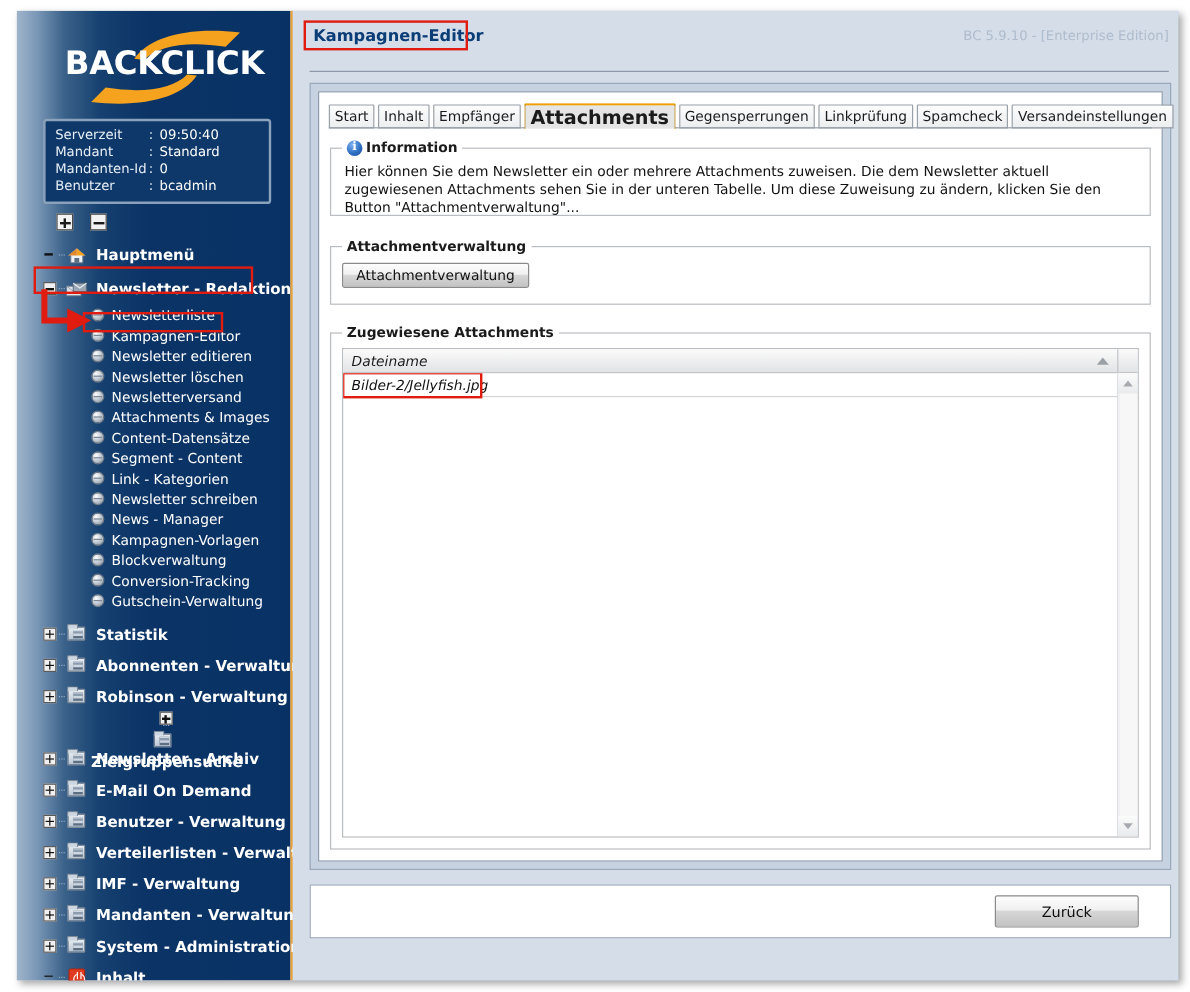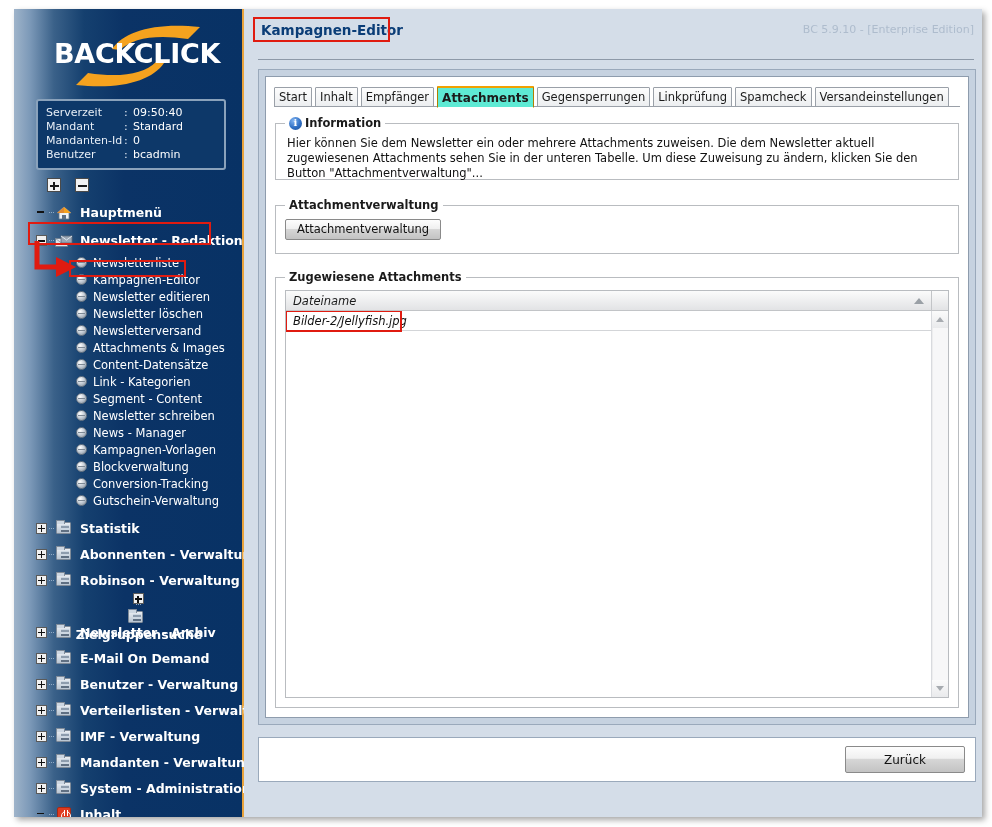--- a/index.html
+++ b/index.html
@@ -272,26 +272,26 @@
     border-bottom: 1px solid #9aa0a8;
     margin-right: 3px;
     padding: 0 4px;
     display: flex; align-items: center;
     font-size: 11.5px;
     color: #1b1b1b;
     border-radius: 1px 1px 0 0;
   }
   .tab.active {
     height: 22px;
-    background: #5eead4;
+    background: #e5e5e5;
     border: 1px solid #b08000;
     border-top: 2px solid #f0a000;
     border-bottom: 1px solid #ffffff;
     font-weight: bold;
-    font-size: 12px;
+    font-size: 16px;
     margin-bottom: -1px;
     z-index: 5;
   }
   .tabline {
     position: absolute;
     left: 8px; right: 8px; top: 29px;
     height: 1px; background: #9aa0a8;
     z-index: 1;
   }
 
@@ -401,21 +401,21 @@
   .tri-dn { width:0;height:0;border-left:4px solid transparent;border-right:4px solid transparent;border-top:5px solid #a7abb0; }
 
   
   .bottombar {
     position: absolute;
     left: 14px; top: 728px;
     width: 718px; height: 45px;
     background: #ffffff;
     border: 1px solid #9aa9bb;
     display: flex; align-items: center; justify-content: flex-end;
-    padding-right: 10px;
+    padding-right: 26px;
   }
   .btn-zurueck {
     width: 120px; height: 27px;
     font-size: 12px;
   }
 </style>
 </head>
 <body>
 
 <div id="app">
@@ -514,25 +514,25 @@
         <div class="sub-row">
           <span class="sub-bullet"></span>
           <span class="sub-label">Attachments &amp; Images</span>
         </div>
         <div class="sub-row">
           <span class="sub-bullet"></span>
           <span class="sub-label">Content-Datensätze</span>
         </div>
         <div class="sub-row">
           <span class="sub-bullet"></span>
+          <span class="sub-label">Segment - Content</span>
+        </div>
+        <div class="sub-row">
+          <span class="sub-bullet"></span>
           <span class="sub-label">Link - Kategorien</span>
-        </div>
-        <div class="sub-row">
-          <span class="sub-bullet"></span>
-          <span class="sub-label">Segment - Content</span>
         </div>
         <div class="sub-row">
           <span class="sub-bullet"></span>
           <span class="sub-label">Newsletter schreiben</span>
         </div>
         <div class="sub-row">
           <span class="sub-bullet"></span>
           <span class="sub-label">News - Manager</span>
         </div>
         <div class="sub-row">

